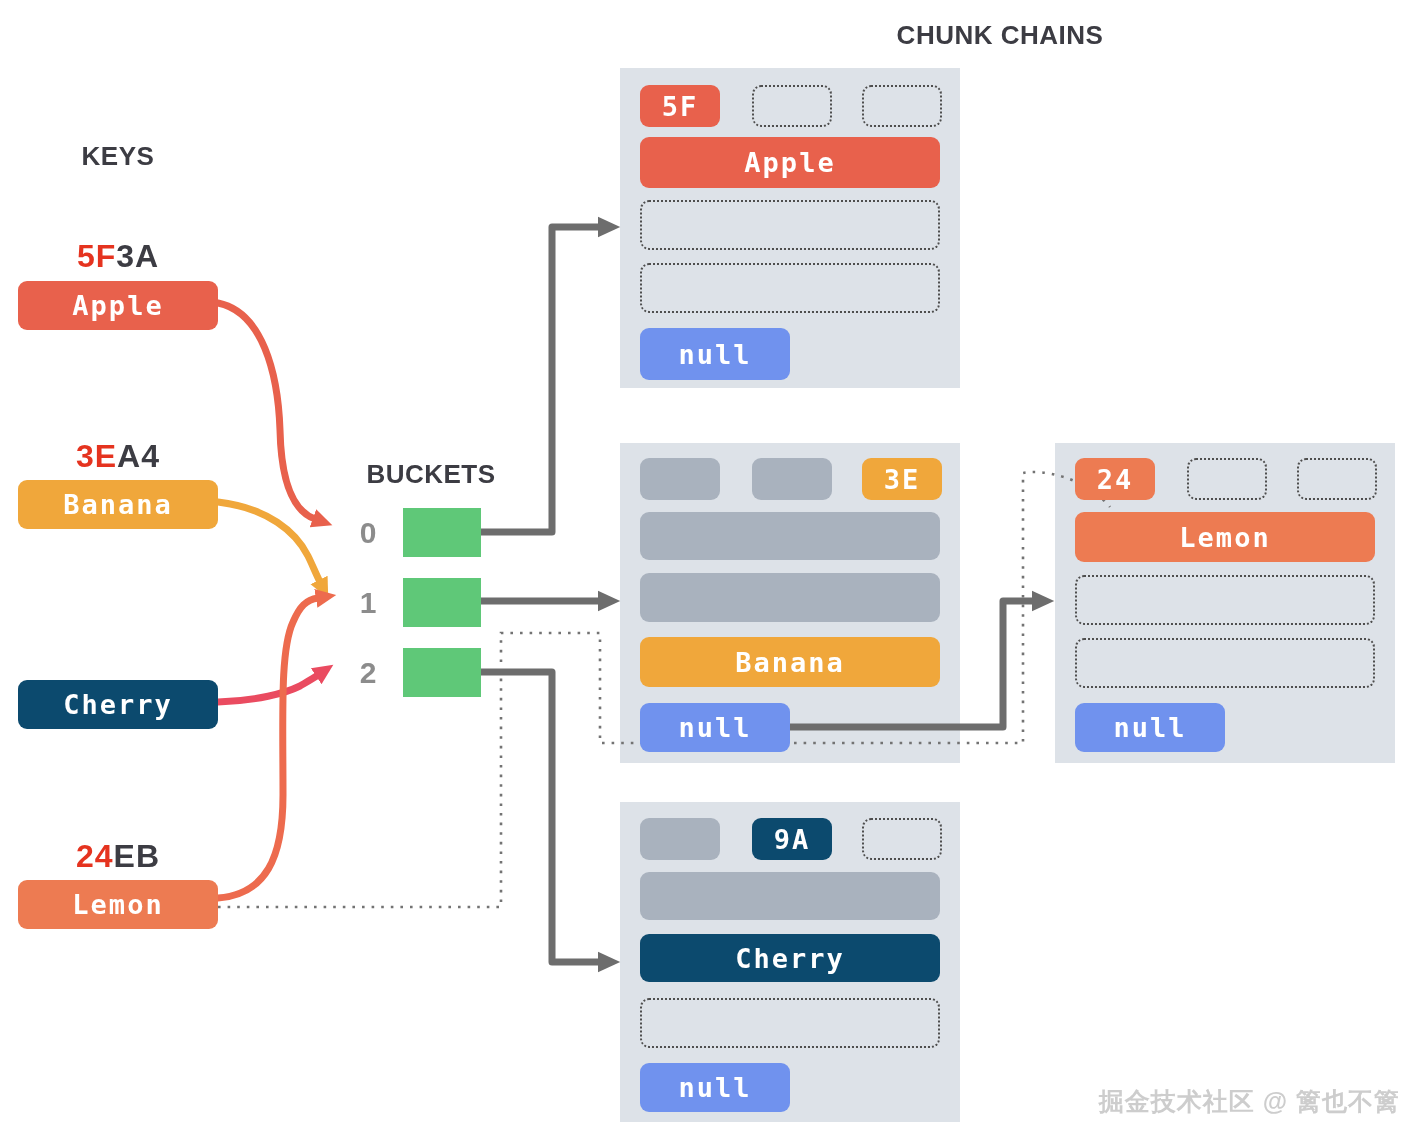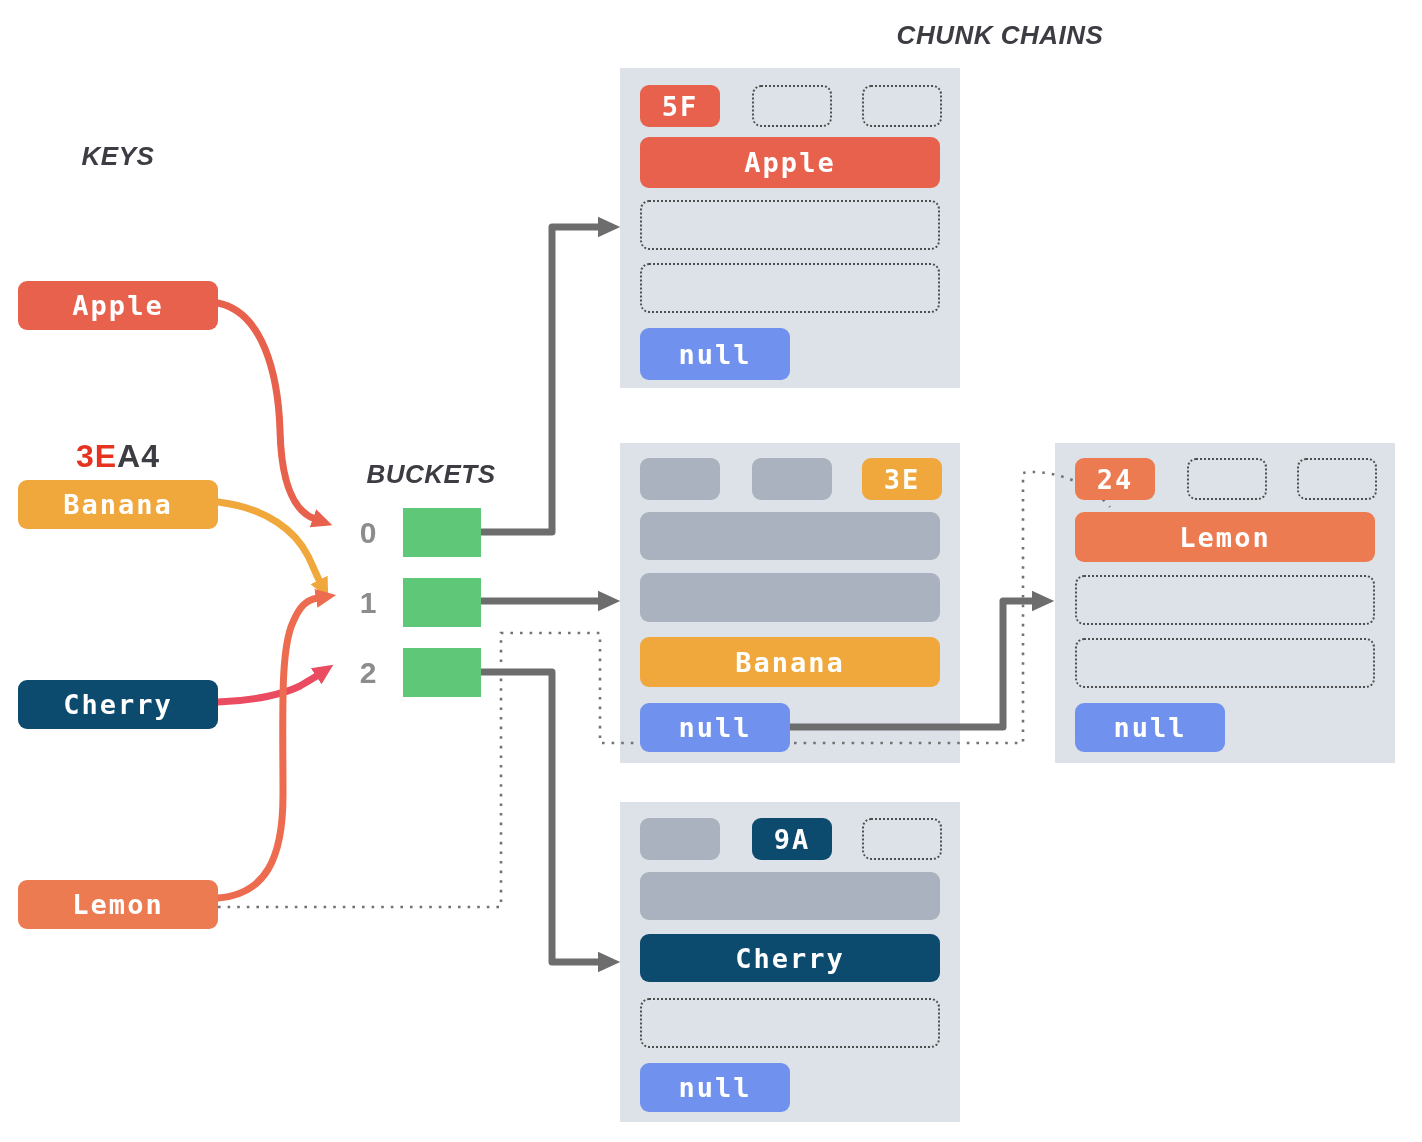--- a/index.html
+++ b/index.html
@@ -4,21 +4,21 @@
 <style>
   html,body{margin:0;padding:0;background:#ffffff;}
   .stage{
     position:relative;width:1422px;height:1142px;background:#ffffff;overflow:hidden;
     font-family:"Liberation Sans",sans-serif;
   }
   .layer-svg{position:absolute;left:0;top:0;z-index:2;pointer-events:none;}
   .panel{position:absolute;background:#DDE2E8;z-index:1;}
   .heading{
     position:absolute;z-index:3;font-weight:800;font-size:26px;color:#3C3C43;
-    letter-spacing:.5px;text-align:center;font-style:italic;
+    letter-spacing:.5px;text-align:center;
   }
   .hash{
     position:absolute;z-index:3;width:200px;text-align:center;
     font-size:32px;font-weight:600;color:#3C3C43;letter-spacing:1px;
   }
   .hash .hp{color:#E5331F;}
   .box{
     position:absolute;z-index:3;border-radius:9px;
     display:flex;align-items:center;justify-content:center;
     color:#ffffff;font-family:"DejaVu Sans Mono",monospace;font-weight:bold;
@@ -82,29 +82,35 @@
     <path d="M 481 532 H 552 V 227 H 600" fill="none" stroke="#6D6D6D" stroke-width="7" stroke-linejoin="round" marker-end="url(#mk-gray)"></path>
     <path d="M 481 601 H 600" fill="none" stroke="#6D6D6D" stroke-width="7" marker-end="url(#mk-gray)"></path>
     <path d="M 481 672 H 552 V 962 H 600" fill="none" stroke="#6D6D6D" stroke-width="7" stroke-linejoin="round" marker-end="url(#mk-gray)"></path>
     <path d="M 790 727 H 1003 V 601 H 1034" fill="none" stroke="#6D6D6D" stroke-width="7" stroke-linejoin="round" marker-end="url(#mk-gray)"></path>
   </svg>
 
   <div class="heading" style="left:58px;top:141px;width:120px">KEYS</div>
   <div class="heading" style="left:356px;top:459px;width:150px">BUCKETS</div>
   <div class="heading" style="left:850px;top:20px;width:300px">CHUNK CHAINS</div>
 
+  <div class="hash" style="left:18px;top:238px">
+    <span class="hp">5F</span><span>3A</span>
+  </div>
   <div class="box c-coral" style="left:18px;top:281px;width:200px;height:49px">Apple</div>
 
   <div class="hash" style="left:18px;top:438px">
     <span class="hp">3E</span><span>A4</span>
   </div>
   <div class="box c-orange" style="left:18px;top:480px;width:200px;height:49px">Banana</div>
 
   <div class="box c-crimson" style="left:18px;top:680px;width:200px;height:49px">Cherry</div>
 
+  <div class="hash" style="left:18px;top:838px">
+    <span class="hp">24</span><span>EB</span>
+  </div>
   <div class="box c-salmon" style="left:18px;top:880px;width:200px;height:49px">Lemon</div>
 
   <div class="bucket-idx" style="left:348px;top:508px">0</div>
   <div class="bucket" style="left:403px;top:508px"></div>
   <div class="bucket-idx" style="left:348px;top:578px">1</div>
   <div class="bucket" style="left:403px;top:578px"></div>
   <div class="bucket-idx" style="left:348px;top:648px">2</div>
   <div class="bucket" style="left:403px;top:648px"></div>
 
   <div class="box c-coral" style="left:640px;top:85px;width:80px;height:42px">5F</div>
@@ -132,14 +138,15 @@
   <div class="box c-blue" style="left:640px;top:1063px;width:150px;height:49px">null</div>
 
   <div class="box c-salmon" style="left:1075px;top:458px;width:80px;height:42px">24</div>
   <div class="slot slot-dashed" style="left:1187px;top:458px;width:80px;height:42px"></div>
   <div class="slot slot-dashed" style="left:1297px;top:458px;width:80px;height:42px"></div>
   <div class="box c-salmon" style="left:1075px;top:512px;width:300px;height:50px">Lemon</div>
   <div class="slot slot-dashed" style="left:1075px;top:575px;width:300px;height:50px"></div>
   <div class="slot slot-dashed" style="left:1075px;top:638px;width:300px;height:50px"></div>
   <div class="box c-blue" style="left:1075px;top:703px;width:150px;height:49px">null</div>
 
+  <div class="watermark" style="left:1080px;top:1085px">掘金技术社区 @ 篱也不篱</div>
 
 </div>
 
 </body></html>

